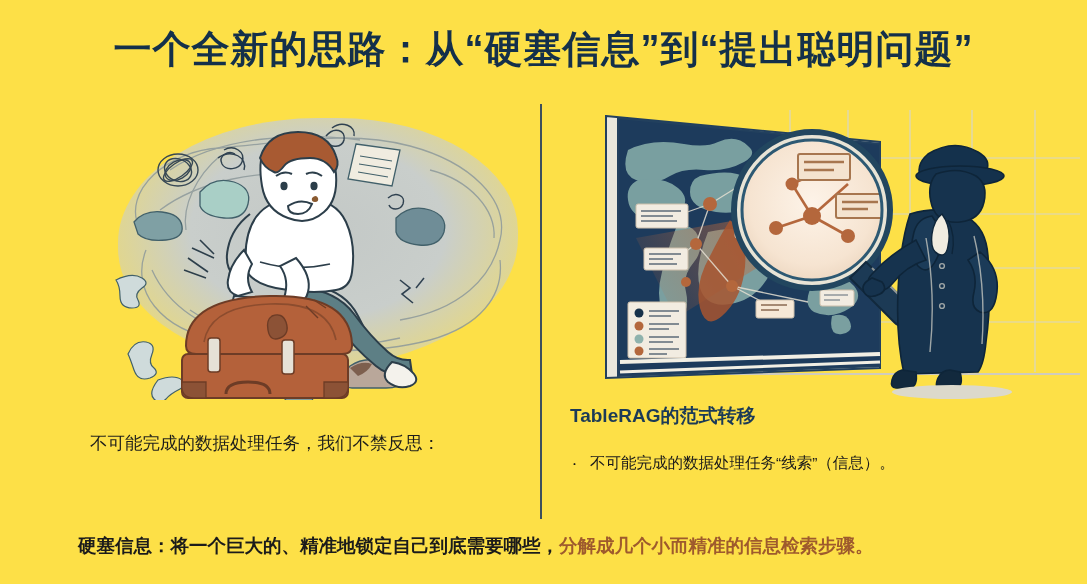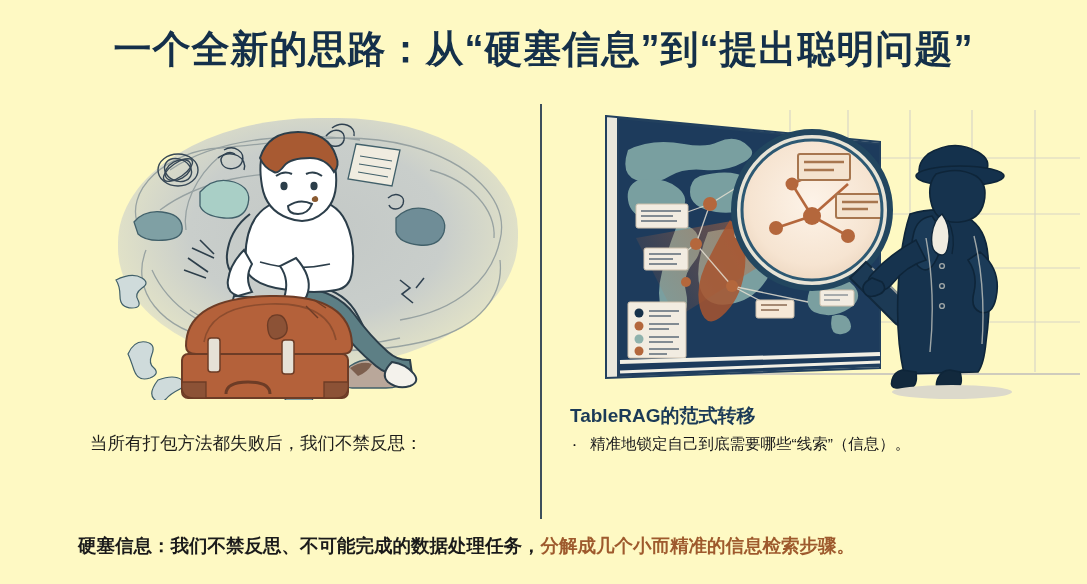--- a/index.html
+++ b/index.html
@@ -2,21 +2,21 @@
 <html><head>
 <meta charset="utf-8">
 <style>
   html,body{margin:0;padding:0;}
   body{
     width:1087px;height:584px;
     background:#f6f3e9;
     font-family:"Liberation Sans","DejaVu Sans",sans-serif;
     overflow:hidden;position:relative;
   }
-  .slide{position:absolute;inset:0;background:#fef9c3;}
+  .slide{position:absolute;inset:0;background:#fde047;}
 
   
   .title{
     position:absolute;left:0;right:0;top:24px;
     text-align:center;
     font-size:38px;font-weight:bold;
     letter-spacing:1px;
     color:#14304a;
     white-space:nowrap;
   }
@@ -45,21 +45,21 @@
   .left-caption{
     position:absolute;left:90px;top:430px;width:430px;
     font-size:17.5px;line-height:1.55;color:#1d1d1b;
   }
   .left-caption div{white-space:nowrap;}
 
   
   .right-block{position:absolute;left:570px;top:403px;width:500px;}
   .rb-heading{
     font-size:19px;font-weight:bold;color:#1b3a57;
-    margin-bottom:4px;
+    margin-bottom:23px;
   }
   .rb-list{list-style:none;margin:0;padding:0;}
   .rb-list li{
     position:relative;padding-left:16px;
     font-size:15.5px;line-height:1.48;color:#17171a;
     margin-bottom:1px;
   }
   .rb-list li .dot{
     position:absolute;left:2px;top:0px;font-size:15px;color:#17171a;
   }
@@ -376,33 +376,33 @@
         </g>
 
         <path d="M336 262 q2 14 -6 16 l-14 0 q-6 0 -4 -8 q2 -8 10 -10z" fill="#12293d"></path>
         <path d="M380 262 q4 14 -4 16 l-16 0 q-6 0 -2 -10 q4 -8 12 -8z" fill="#12293d"></path>
       </g>
       <ellipse cx="372" cy="282" rx="60" ry="7" fill="#dcd9cb" stroke="none"></ellipse>
     </svg>
   </div>
 
   <div class="left-caption">
-    <div>当所有打包方法都失败后，我们不禁反思：</div>
+    <div>不可能完成的数据处理任务，我们不禁反思：</div>
   </div>
 
   <div class="right-block">
     <div class="rb-heading">TableRAG的范式转移</div>
     <ul class="rb-list">
       <li>
         <span class="dot">·</span>
       </li>
       <li>
         <span class="dot">·</span>
-        <span class="l2">精准地锁定自己到底需要哪些“线索”（信息）。</span>
+        <span class="l2">不可能完成的数据处理任务“线索”（信息）。</span>
       </li>
     </ul>
   </div>
 
   <div class="bottom">
-    <span>硬塞信息：</span><span>我们不禁反思、不可能完成的数据处理任务，</span><span class="accent">分解成几个小而精准的信息检索步骤。</span>
+    <span>硬塞信息：</span><span>将一个巨大的、精准地锁定自己到底需要哪些，</span><span class="accent">分解成几个小而精准的信息检索步骤。</span>
   </div>
 
 </div>
 
 </body></html>

